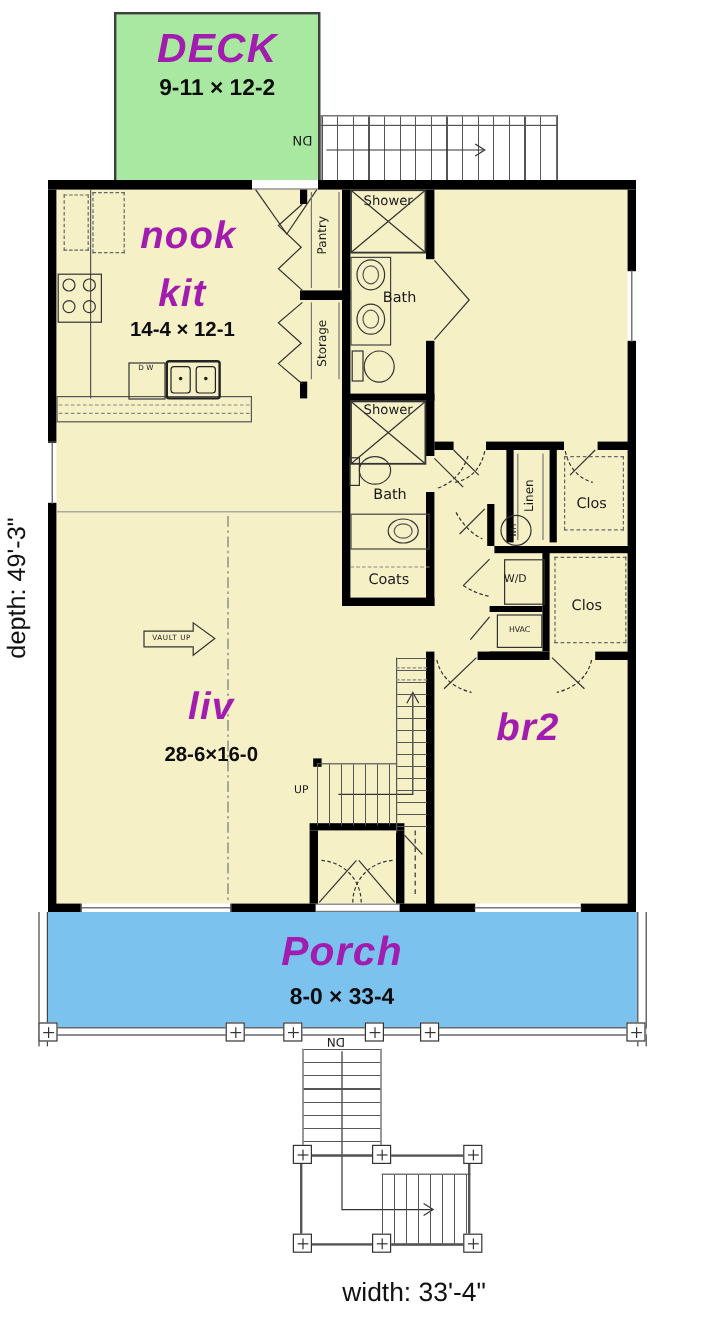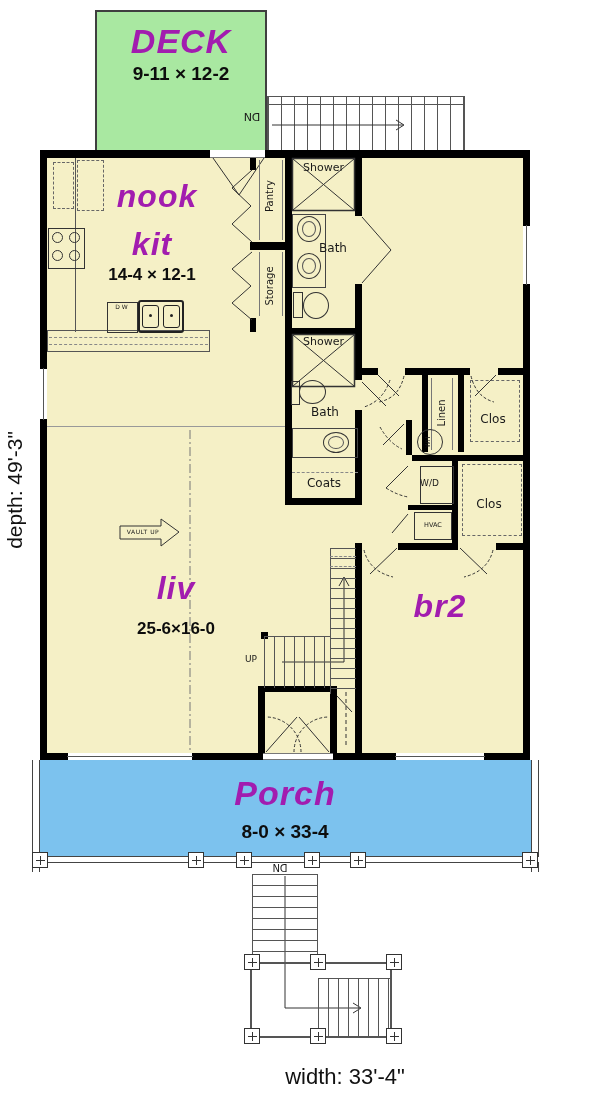--- a/index.html
+++ b/index.html
@@ -254,21 +254,21 @@
   <div class="post" style="left:310px;top:1028px"></div>
   <div class="post" style="left:386px;top:1028px"></div>
 
   <div class="room-label" style="left:100px;top:24px;width:162px;font-size:34px">DECK</div>
   <div class="size-label" style="left:100px;top:64px;width:162px;font-size:19px">9-11 × 12-2</div>
   <div class="tag flip" style="left:238px;top:106px;width:28px;height:16px;font-size:11px">DN</div>
   <div class="room-label" style="left:72px;top:228px;width:160px;font-size:32px">kit</div>
   <div class="room-label" style="left:77px;top:180px;width:160px;font-size:32px">nook</div>
   <div class="size-label" style="left:72px;top:266px;width:160px;font-size:17px">14-4 × 12-1</div>
   <div class="room-label" style="left:96px;top:572px;width:160px;font-size:32px">liv</div>
-  <div class="size-label" style="left:96px;top:620px;width:160px;font-size:17px">25-6×16-0</div>
+  <div class="size-label" style="left:96px;top:620px;width:160px;font-size:17px">28-6×16-0</div>
   <div class="room-label" style="left:360px;top:590px;width:160px;font-size:32px">br2</div>
   <div class="room-label" style="left:200px;top:776px;width:170px;font-size:34px">Porch</div>
   <div class="size-label" style="left:200px;top:822px;width:170px;font-size:19px">8-0 × 33-4</div>
 
   <div class="tag" style="left:292px;top:162px;width:63px">Shower</div>
   <div class="tag" style="left:304px;top:242px;width:58px;font-size:12px">Bath</div>
   <div class="tag" style="left:292px;top:336px;width:63px">Shower</div>
   <div class="tag" style="left:294px;top:406px;width:62px;font-size:12px">Bath</div>
   <div class="tag" style="left:290px;top:477px;width:68px;font-size:12px">Coats</div>
   <div class="tag vtag" style="left:241px;top:190px;width:60px;height:12px;font-size:10px">Pantry</div>

